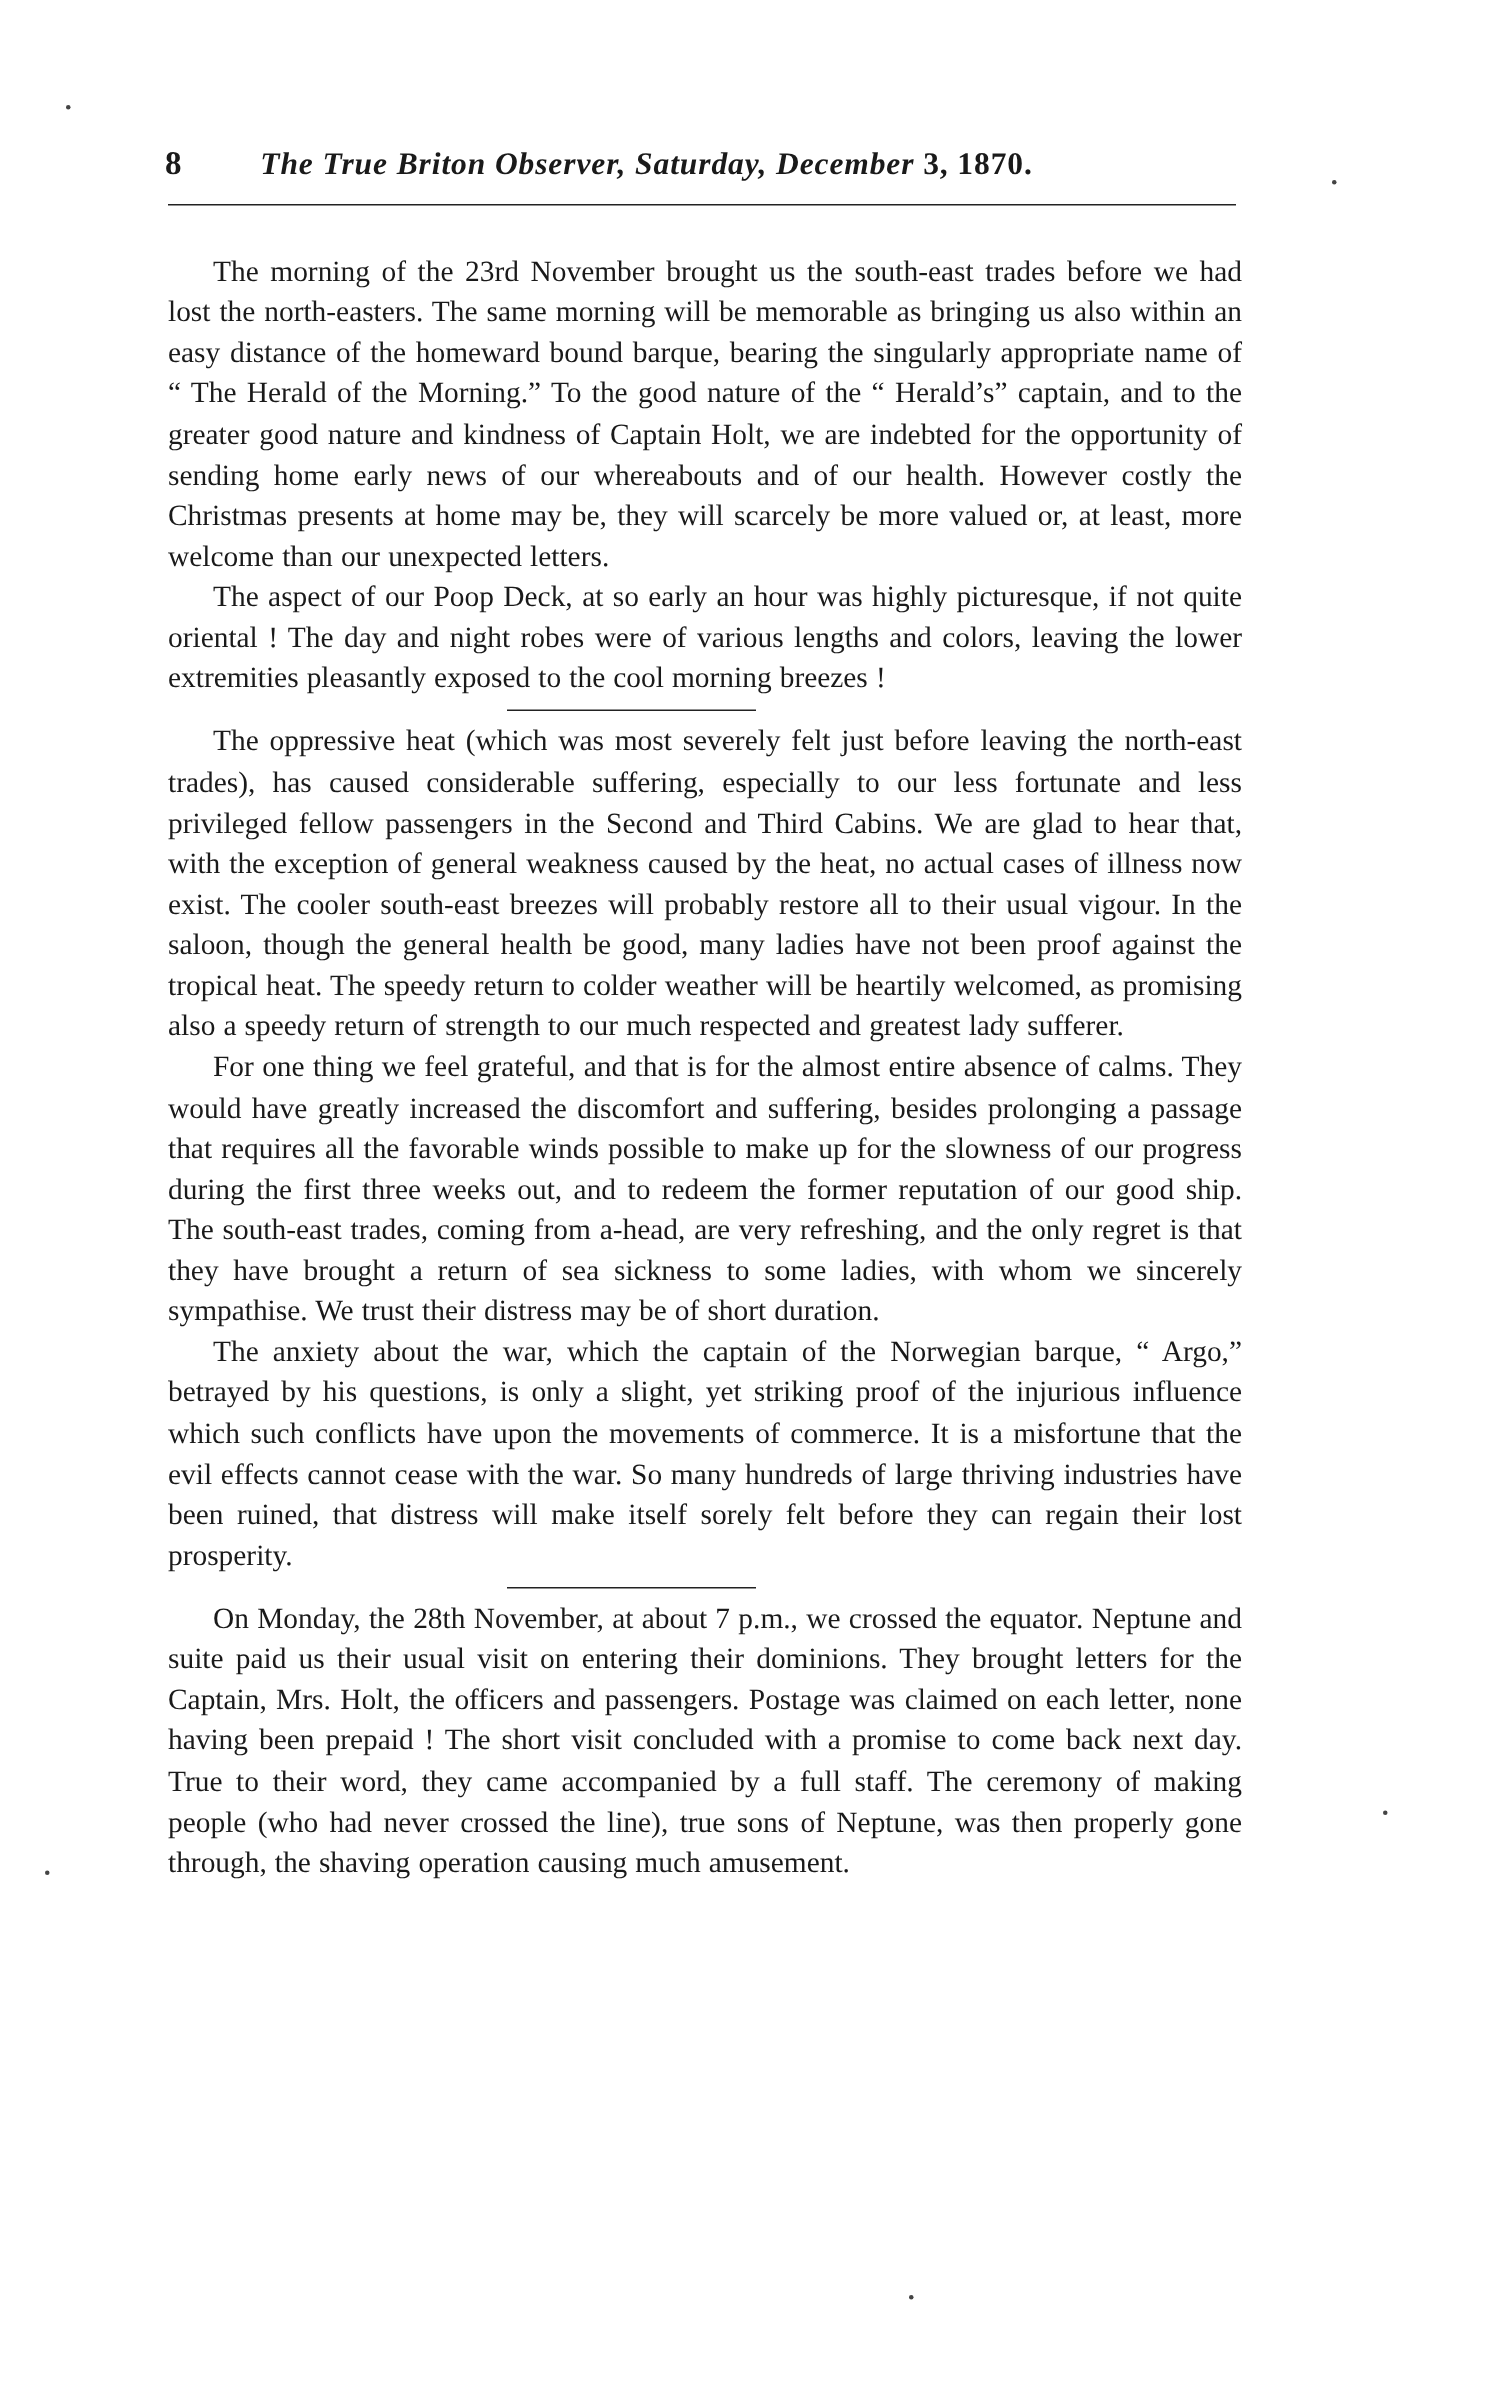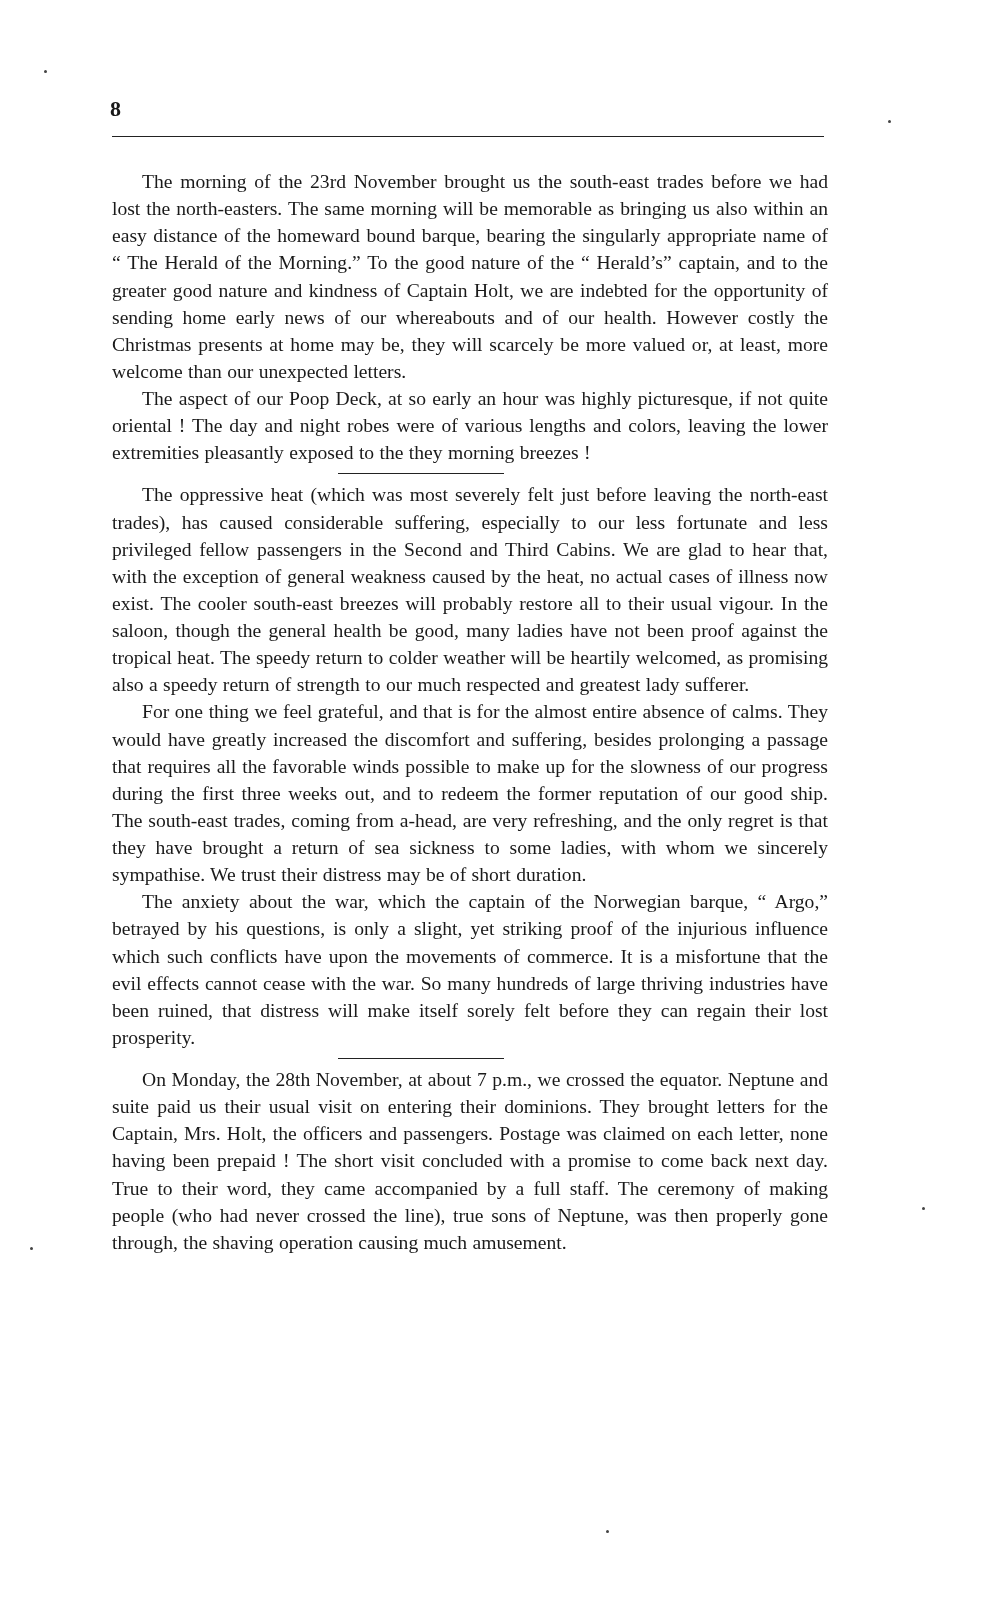--- a/index.html
+++ b/index.html
@@ -93,26 +93,30 @@
 <div class="page">
 
   <div class="speck" style="left:44px; top:70px;"></div>
   <div class="speck" style="left:888px; top:120px;"></div>
   <div class="speck" style="left:30px; top:1247px;"></div>
   <div class="speck" style="left:922px; top:1207px;"></div>
   <div class="speck" style="left:606px; top:1530px;"></div>
 
   <div class="header">
     <span class="folio">8</span>
+    <span class="running-title">
+      <span>The True Briton Observer, Saturday, December</span>
+      <span class="dateyear">3, 1870.</span>
+    </span>
   </div>
   <div class="header-rule"></div>
 
   <div class="col">
     <p>The morning of the 23rd November brought us the south-east trades before we had lost the north-easters. The same morning will be memorable as bringing us also within an easy distance of the homeward bound barque, bearing the singularly appropriate name of “ The Herald of the Morning.” To the good nature of the “ Herald’s” captain, and to the greater good nature and kindness of Captain Holt, we are indebted for the opportunity of sending home early news of our whereabouts and of our health. However costly the Christmas presents at home may be, they will scarcely be more valued or, at least, more welcome than our unexpected letters.</p>
-    <p>The aspect of our Poop Deck, at so early an hour was highly picturesque, if not quite oriental ! The day and night robes were of various lengths and colors, leaving the lower extremities pleasantly exposed to the they morning breezes !</p>
+    <p>The aspect of our Poop Deck, at so early an hour was highly picturesque, if not quite oriental ! The day and night robes were of various lengths and colors, leaving the lower extremities pleasantly exposed to the cool morning breezes !</p>
     <div class="sec-rule left"></div>
     <p>The oppressive heat (which was most severely felt just before leaving the north-east trades), has caused considerable suffering, especially to our less fortunate and less privileged fellow passengers in the Second and Third Cabins. We are glad to hear that, with the exception of general weakness caused by the heat, no actual cases of illness now exist. The cooler south-east breezes will probably restore all to their usual vigour. In the saloon, though the general health be good, many ladies have not been proof against the tropical heat. The speedy return to colder weather will be heartily welcomed, as promising also a speedy return of strength to our much respected and greatest lady sufferer.</p>
     <p>For one thing we feel grateful, and that is for the almost entire absence of calms. They would have greatly increased the discomfort and suffering, besides prolonging a passage that requires all the favorable winds possible to make up for the slowness of our progress during the first three weeks out, and to redeem the former reputation of our good ship. The south-east trades, coming from a-head, are very refreshing, and the only regret is that they have brought a return of sea sickness to some ladies, with whom we sincerely sympathise. We trust their distress may be of short duration.</p>
     <p>The anxiety about the war, which the captain of the Norwegian barque, “ Argo,” betrayed by his questions, is only a slight, yet striking proof of the injurious influence which such conflicts have upon the movements of commerce. It is a misfortune that the evil effects cannot cease with the war. So many hundreds of large thriving industries have been ruined, that distress will make itself sorely felt before they can regain their lost prosperity.</p>
     <div class="sec-rule left"></div>
     <p>On Monday, the 28th November, at about 7 p.m., we crossed the equator. Neptune and suite paid us their usual visit on entering their dominions. They brought letters for the Captain, Mrs. Holt, the officers and passengers. Postage was claimed on each letter, none having been prepaid ! The short visit concluded with a promise to come back next day. True to their word, they came accompanied by a full staff. The ceremony of making people (who had never crossed the line), true sons of Neptune, was then properly gone through, the shaving operation causing much amusement.</p>
   </div>
 
 </div>
 

